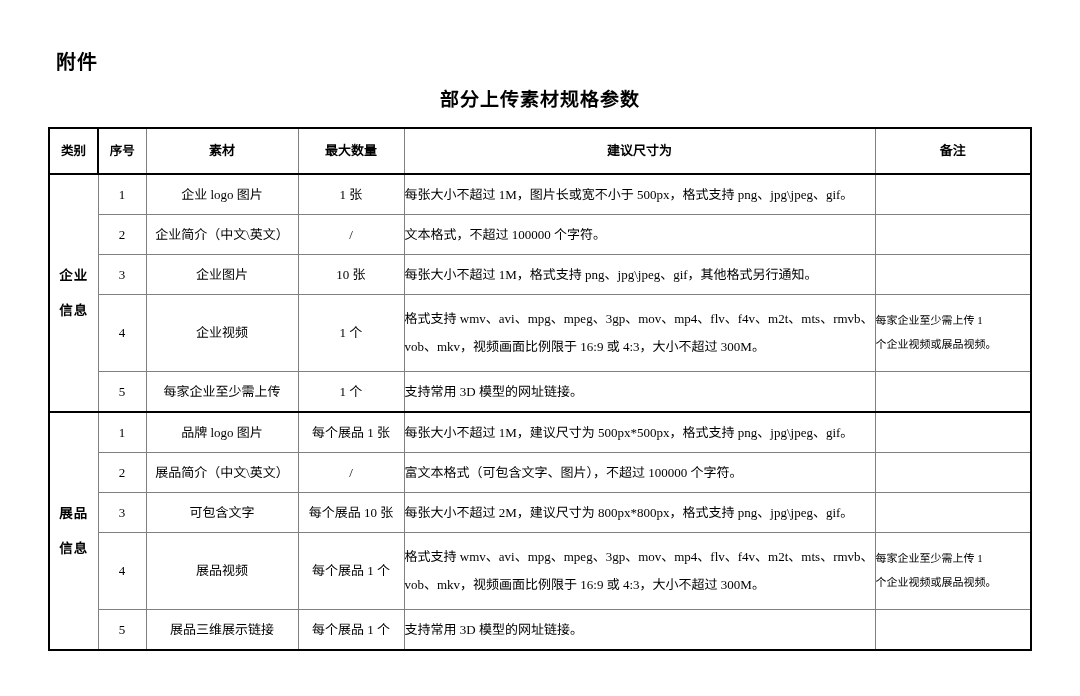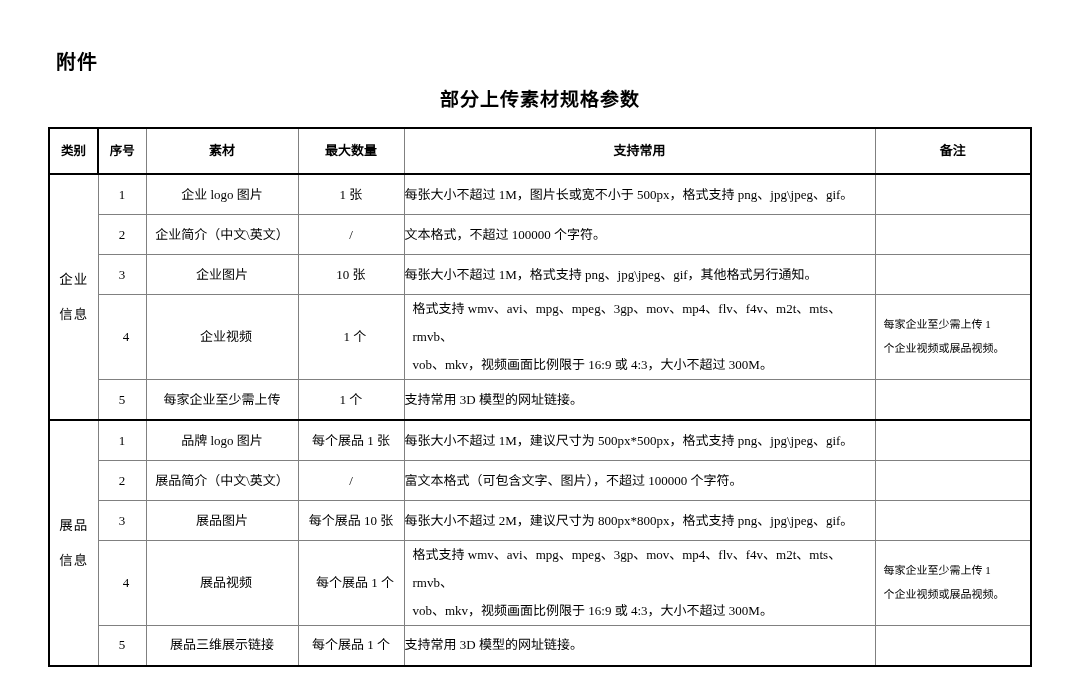--- a/index.html
+++ b/index.html
@@ -93,21 +93,21 @@
   thead td.hdr-index {
     font-family: "Liberation Sans", "DejaVu Sans", sans-serif;
     font-size: 12.5px;
   }
   thead td.hdr-category {
     border-right: 2px solid #000000;
   }
 
   td.cell-category {
     text-align: center;
-    font-weight: 400;
+    font-weight: 700;
     font-size: 13.5px;
     font-family: "Liberation Sans", "DejaVu Sans", sans-serif;
     border-right: 2px solid #000000;
     letter-spacing: 1px;
     line-height: 2.6;
   }
   td.cell-category .cat-line { display: block; }
 
   td.cell-index {
     text-align: center;
@@ -136,21 +136,21 @@
   }
 
   td.cell-remark {
     text-align: left;
     font-size: 11px;
     padding: 5px 6px 5px 8px;
   }
 
   
   tr.row-normal td { height: 39px; }
-  tr.row-tall td { height: 76px; padding-left: 8px; }
+  tr.row-tall td { height: 76px; }
 
   
   .two-line > span {
     display: block;
     line-height: 2.15;
   }
   .two-line-remark > span {
     display: block;
     line-height: 2.15;
   }
@@ -183,21 +183,21 @@
         <col class="c-spec">
         <col class="c-remark">
       </colgroup>
 
       <thead>
         <tr>
           <td class="hdr-category">类别</td>
           <td class="hdr-index">序号</td>
           <td>素材</td>
           <td>最大数量</td>
-          <td>支持常用</td>
+          <td>建议尺寸为</td>
           <td>备注</td>
         </tr>
       </thead>
 
       <tbody>
 
         <tr class="row-normal section-start">
           <td class="cell-category" rowspan="5">
             <span class="cat-line">企业</span>
             <span class="cat-line">信息</span>
@@ -266,21 +266,21 @@
         <tr class="row-normal">
           <td class="cell-index">2</td>
           <td class="cell-material">展品简介（中文\英文）</td>
           <td class="cell-qty">/</td>
           <td class="cell-spec">富文本格式（可包含文字、图片），不超过 100000 个字符。</td>
           <td class="cell-remark"></td>
         </tr>
 
         <tr class="row-normal">
           <td class="cell-index">3</td>
-          <td class="cell-material">展品图片</td>
+          <td class="cell-material">可包含文字</td>
           <td class="cell-qty">每个展品 10 张</td>
           <td class="cell-spec">每张大小不超过 2M，建议尺寸为 800px*800px，格式支持 png、jpg\jpeg、gif。</td>
           <td class="cell-remark"></td>
         </tr>
 
         <tr class="row-tall">
           <td class="cell-index">4</td>
           <td class="cell-material">展品视频</td>
           <td class="cell-qty">每个展品 1 个</td>
           <td class="cell-spec">

